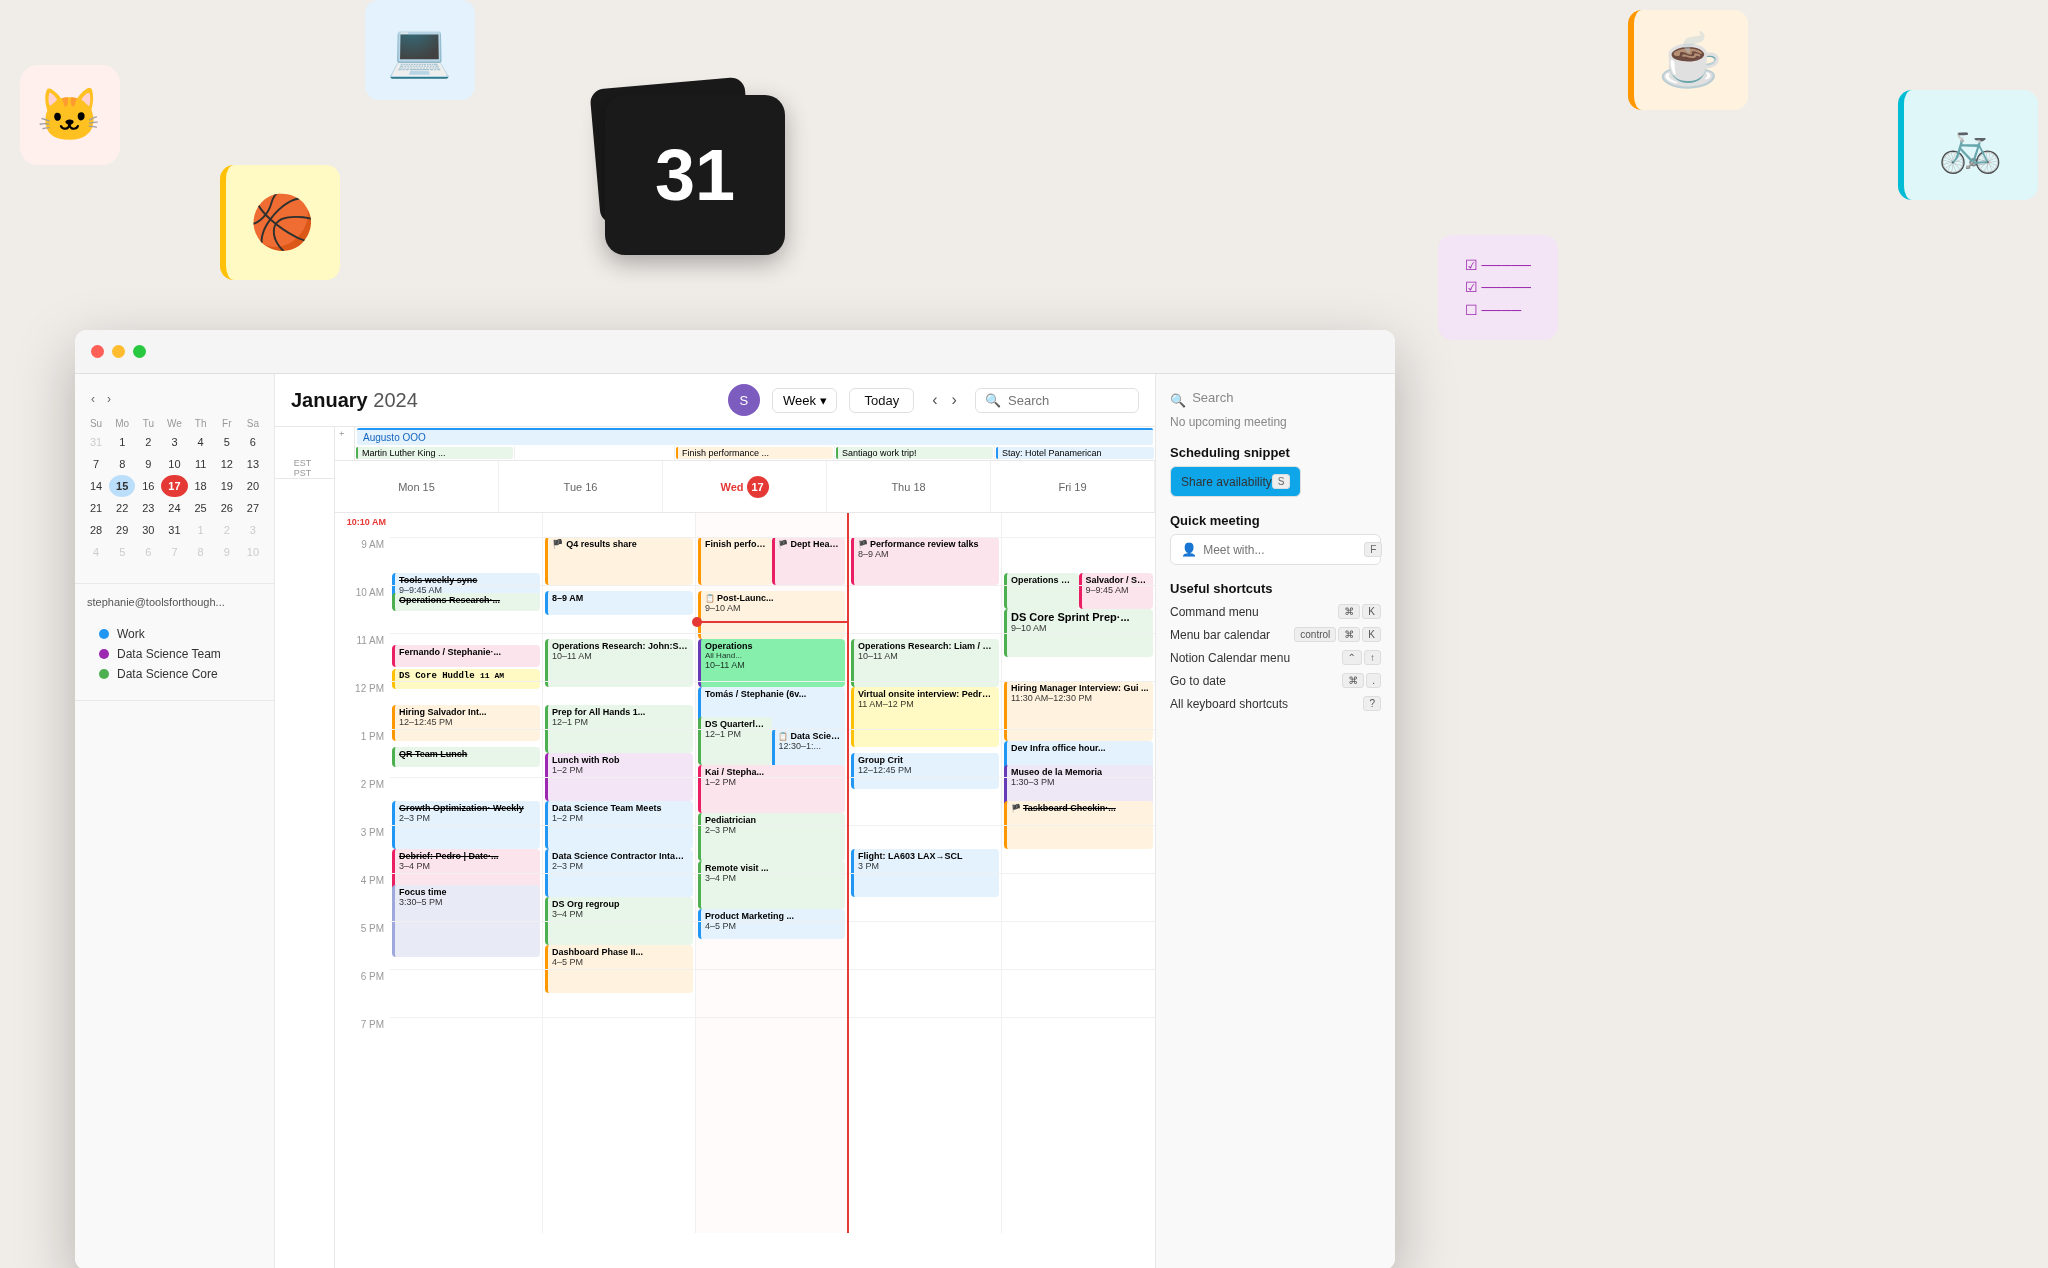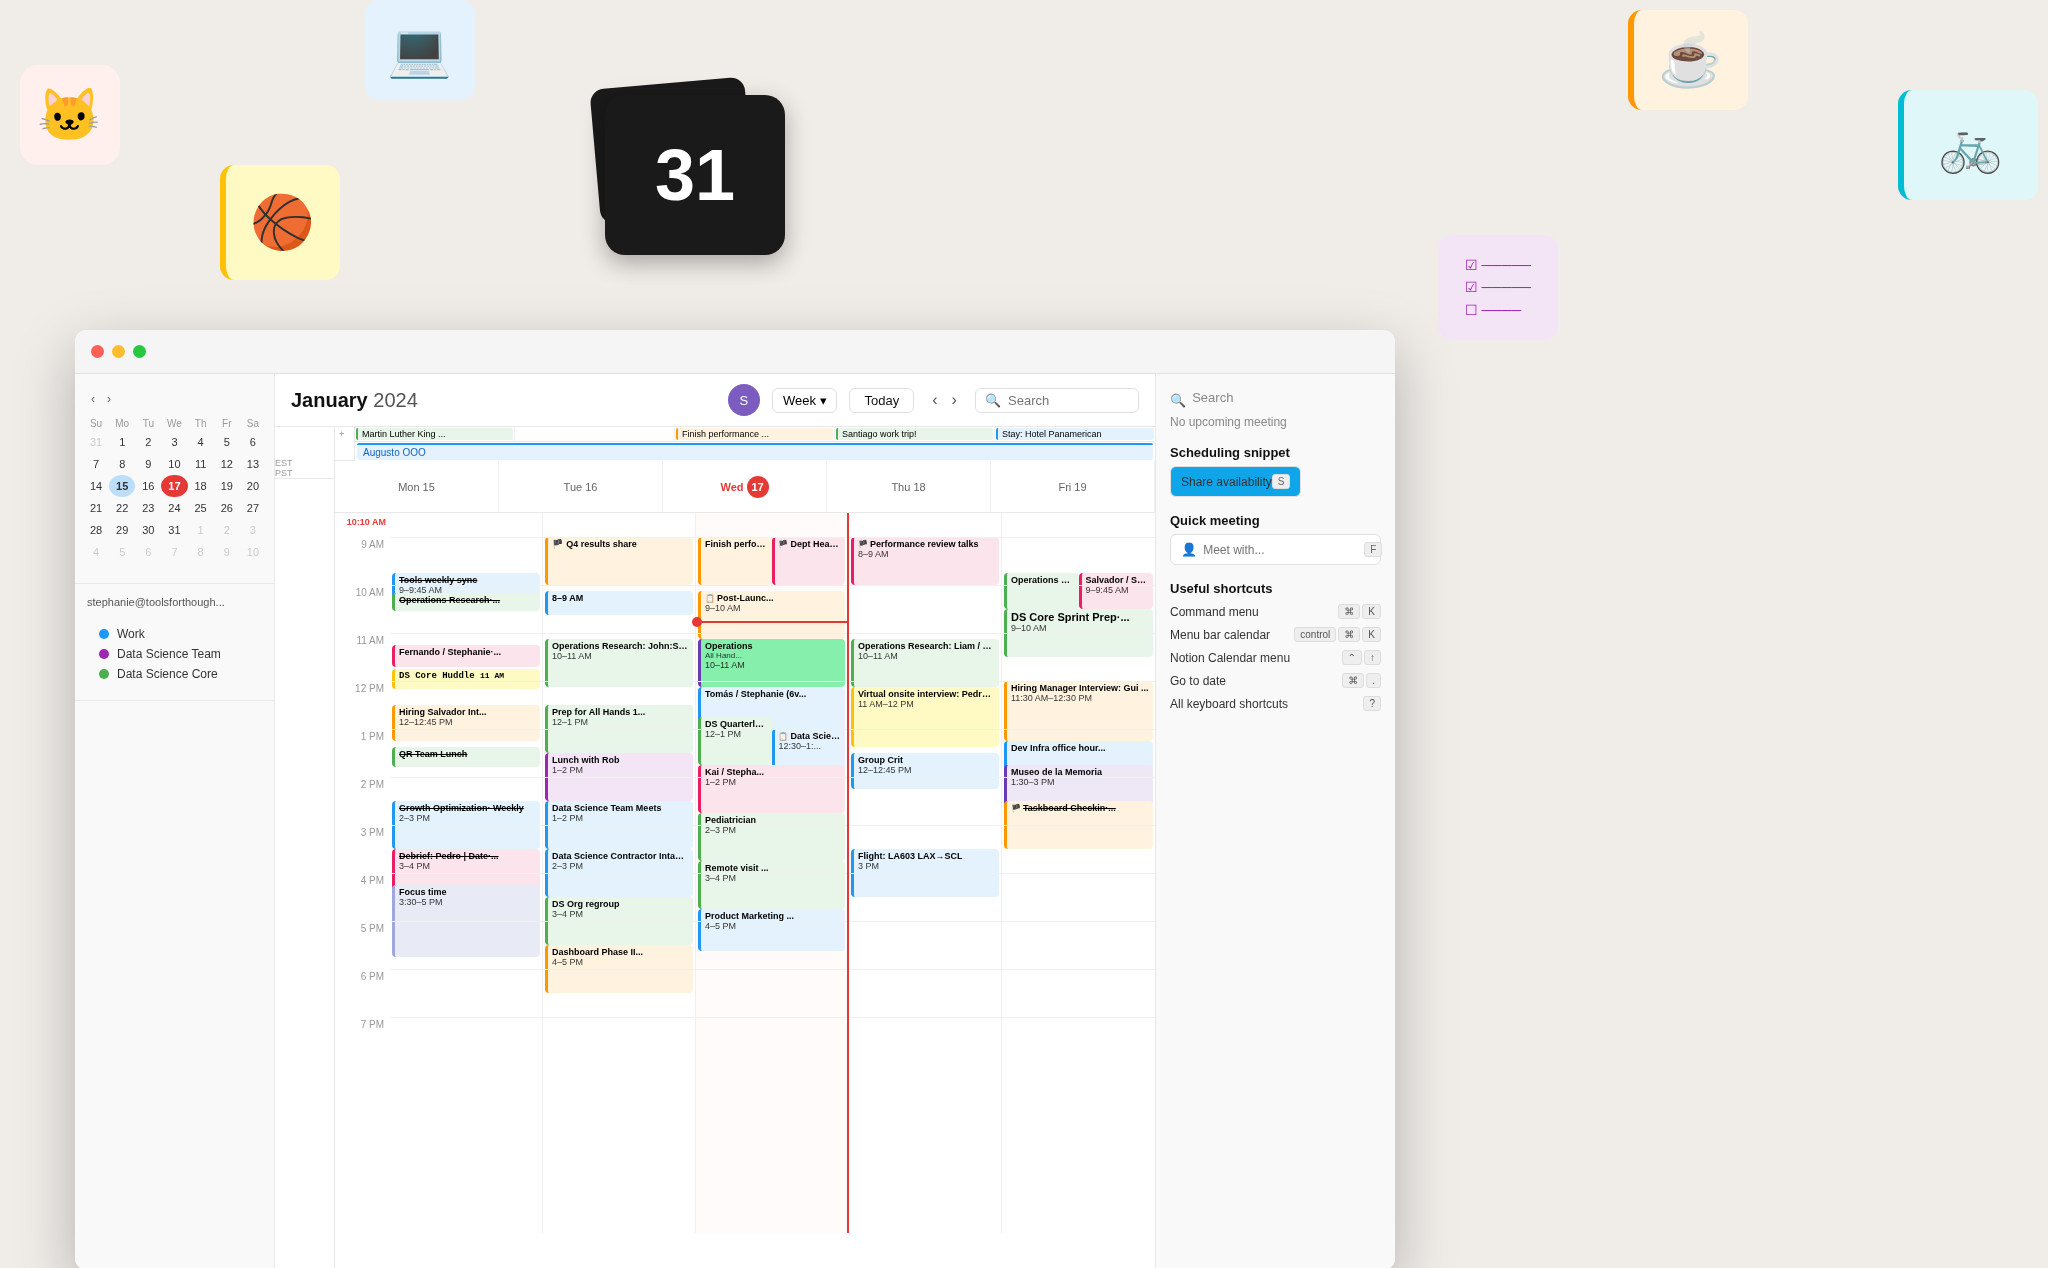--- a/index.html
+++ b/index.html
@@ -210,21 +210,21 @@
       width: 60px;
       flex-shrink: 0;
       border-right: 1px solid #e8e8e8;
       overflow: hidden;
     }
     .time-label-header {
       height: 52px;
       border-bottom: 1px solid #e8e8e8;
       display: flex;
       flex-direction: column;
-      align-items: flex-start;
+      align-items: center;
       padding-right: 4px;
       justify-content: flex-end;
     }
     .tz-label {
       font-size: 9px; color: #999;
     }
     .time-labels {
       overflow: hidden;
       height: calc(100% - 52px);
     }
@@ -540,36 +540,36 @@
         </div>
 
         <div class="days-grid">
 
           <div style="display:flex;">
             <div style="width:20px;flex-shrink:0;border-right:1px solid #e8e8e8;border-bottom:1px solid #e8e8e8;">
               <div style="font-size:9px;color:#999;padding:4px 2px;writing-mode:vertical-rl;transform:rotate(180deg);">+</div>
             </div>
             <div style="flex:1;">
 
+              <div style="background:#e3f2fd;border-top:2px solid #2196f3;padding:2px 6px;font-size:10px;color:#1565c0;border-radius:2px;margin:1px 2px;">Augusto OOO</div>
               <div style="display:grid;grid-template-columns:repeat(5,1fr);">
                 <div style="border-right:1px solid #f0f0f0;border-bottom:1px solid #e8e8e8;padding:1px;">
                   <div style="background:#e8f5e9;border-left:2px solid #4caf50;padding:1px 4px;font-size:9px;border-radius:2px;">Martin Luther King ...</div>
                 </div>
                 <div style="border-right:1px solid #f0f0f0;border-bottom:1px solid #e8e8e8;"></div>
                 <div style="border-right:1px solid #f0f0f0;border-bottom:1px solid #e8e8e8;padding:1px;">
                   <div style="background:#fff3e0;border-left:2px solid #ff9800;padding:1px 4px;font-size:9px;border-radius:2px;">Finish performance ...</div>
                 </div>
                 <div style="border-right:1px solid #f0f0f0;border-bottom:1px solid #e8e8e8;padding:1px;">
                   <div style="background:#e8f5e9;border-left:2px solid #4caf50;padding:1px 4px;font-size:9px;border-radius:2px;">Santiago work trip!</div>
                 </div>
                 <div style="border-bottom:1px solid #e8e8e8;padding:1px;">
                   <div style="background:#e3f2fd;border-left:2px solid #2196f3;padding:1px 4px;font-size:9px;border-radius:2px;">Stay: Hotel Panamerican</div>
                 </div>
               </div>
-              <div style="background:#e3f2fd;border-top:2px solid #2196f3;padding:2px 6px;font-size:10px;color:#1565c0;border-radius:2px;margin:1px 2px;">Augusto OOO</div>
             </div>
           </div>
 
           <div class="day-headers">
             <div class="day-header">
               <span class="day-name">Mon 15</span>
             </div>
             <div class="day-header">
               <span class="day-name">Tue 16</span>
             </div>
@@ -750,21 +750,21 @@
                     <div class="ev-time">1–2 PM</div>
                   </div>
                   <div class="cal-event" style="top:300px;height:48px;background:#e8f5e9;border-left:3px solid #4caf50;">
                     <div class="ev-title" style="font-size:9px;">Pediatrician</div>
                     <div class="ev-time">2–3 PM</div>
                   </div>
                   <div class="cal-event" style="top:348px;height:48px;background:#e8f5e9;border-left:3px solid #4caf50;">
                     <div class="ev-title" style="font-size:9px;">Remote visit ...</div>
                     <div class="ev-time">3–4 PM</div>
                   </div>
-                  <div class="cal-event" style="top:396px;height:42px;background:#e3f2fd;border-left:3px solid #2196f3;">
+                  <div class="cal-event" style="top:396px;height:30px;background:#e3f2fd;border-left:3px solid #2196f3;">
                     <div class="ev-title" style="font-size:9px;">Product Marketing ...</div>
                     <div class="ev-time">4–5 PM</div>
                   </div>
 
                   <div style="position:absolute;top:108px;left:0;right:0;height:2px;background:#e53935;z-index:5;">
                     <div style="position:absolute;left:-4px;top:-4px;width:10px;height:10px;border-radius:50%;background:#e53935;"></div>
                   </div>
                 <div style="position: absolute; left: 0px; right: 0px; top: 24px; height: 1px; background: rgb(240, 240, 240); z-index: 0;"></div>
                     <div style="position: absolute; left: 0px; right: 0px; top: 72px; height: 1px; background: rgb(240, 240, 240); z-index: 0;"></div>
                     <div style="position: absolute; left: 0px; right: 0px; top: 120px; height: 1px; background: rgb(240, 240, 240); z-index: 0;"></div>

